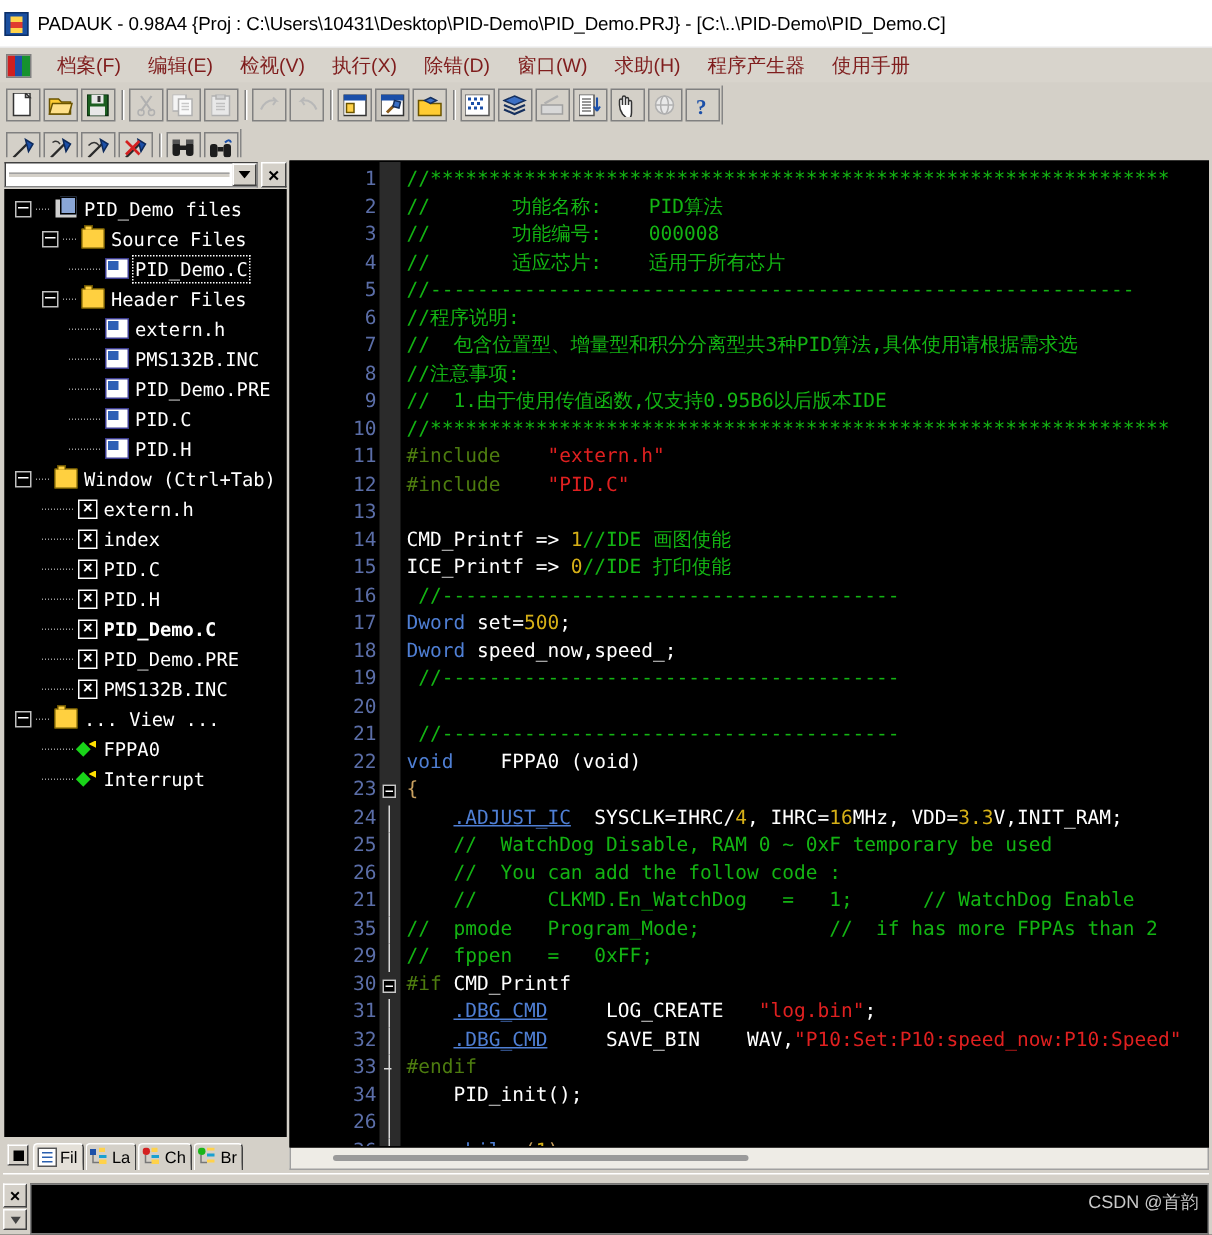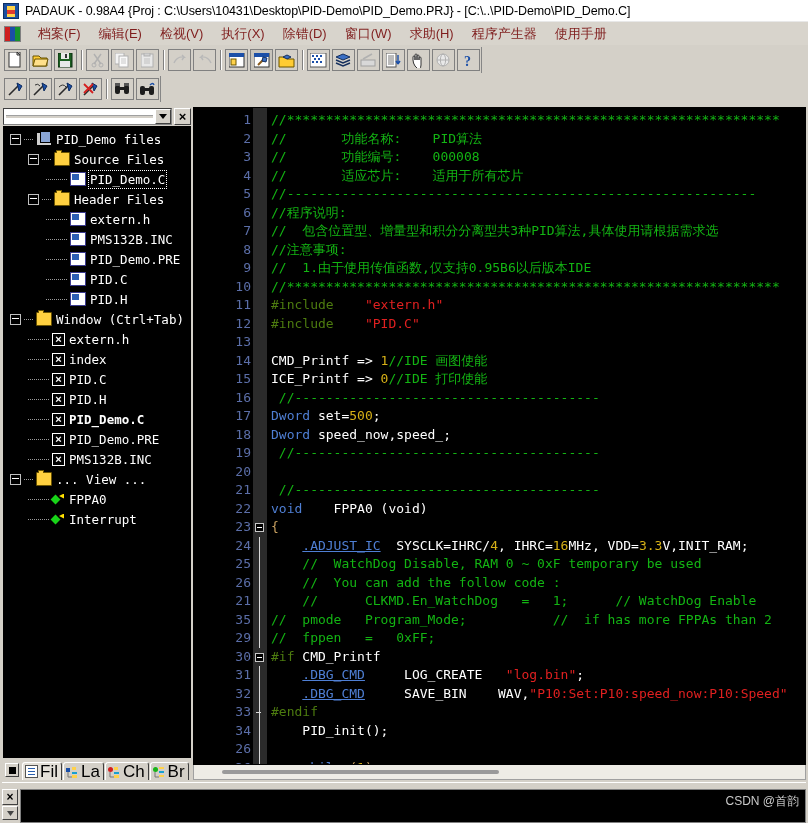--- a/index.html
+++ b/index.html
@@ -7,21 +7,21 @@
     width:808px;height:823px;overflow:hidden;
     background:#d4d0c8;
     font-family:"Liberation Sans","DejaVu Sans",sans-serif;
     font-size:12px;
     -webkit-font-smoothing:none;
   }
   .app{position:relative;width:808px;height:823px;background:#d4d0c8;}
 
   
   .titlebar{
-    height:22px;background:#ffffff;display:flex;align-items:center;
+    height:32px;background:#ffffff;display:flex;align-items:center;
     padding:0 3px;box-sizing:border-box;border-bottom:1px solid #e8e8e8;
   }
   .title-icon{
     width:16px;height:16px;margin-right:6px;flex:0 0 auto;position:relative;
     background:#1a4fa0;border:1px solid #0c2f66;box-sizing:border-box;
   }
   .title-icon::after{
     content:"";position:absolute;left:3px;top:2px;width:8px;height:11px;
     background:linear-gradient(#ffd24a 0 35%,#e03a2f 35% 70%,#ffd24a 70% 100%);
   }
@@ -147,21 +147,21 @@
   .sqbtn{
     width:14px;height:14px;margin:0 3px 3px 1px;background:#d4d0c8;
     border:1px solid #ffffff;border-right-color:#404040;border-bottom-color:#404040;
     display:flex;align-items:center;justify-content:center;box-sizing:border-box;
   }
   .sqbtn i{width:7px;height:7px;background:#000;display:block;}
   .ptab{
     height:18px;display:flex;align-items:center;padding:0 3px 0 2px;
     background:#d4d0c8;border:1px solid #ffffff;border-bottom:none;
     border-right-color:#404040;box-sizing:border-box;
-    border-radius:3px 3px 0 0;font-size:17px;color:#000;white-space:nowrap;
+    border-radius:3px 3px 0 0;font-size:11px;color:#000;white-space:nowrap;
     margin-right:1px;overflow:hidden;
   }
   .ptab-ico{width:13px;height:13px;flex:0 0 auto;margin-right:2px;position:relative;}
   .pi-doc{background:#fff;border:1px solid #555;box-sizing:border-box;}
   .pi-doc::after{content:"";position:absolute;left:2px;top:2px;right:2px;height:1px;
     background:#2a5fae;box-shadow:0 3px 0 #2a5fae,0 6px 0 #2a5fae;}
   .pi-tree{background:transparent;}
   .tab-label{overflow:hidden;}
 
   

